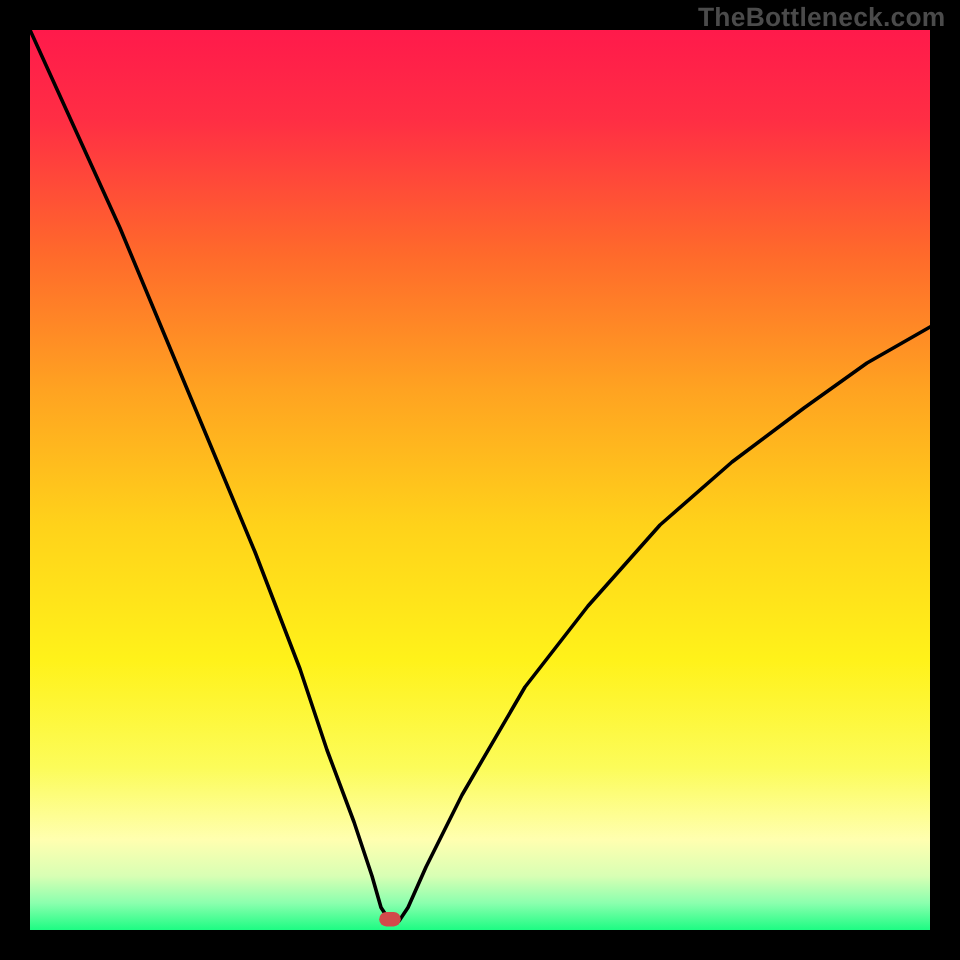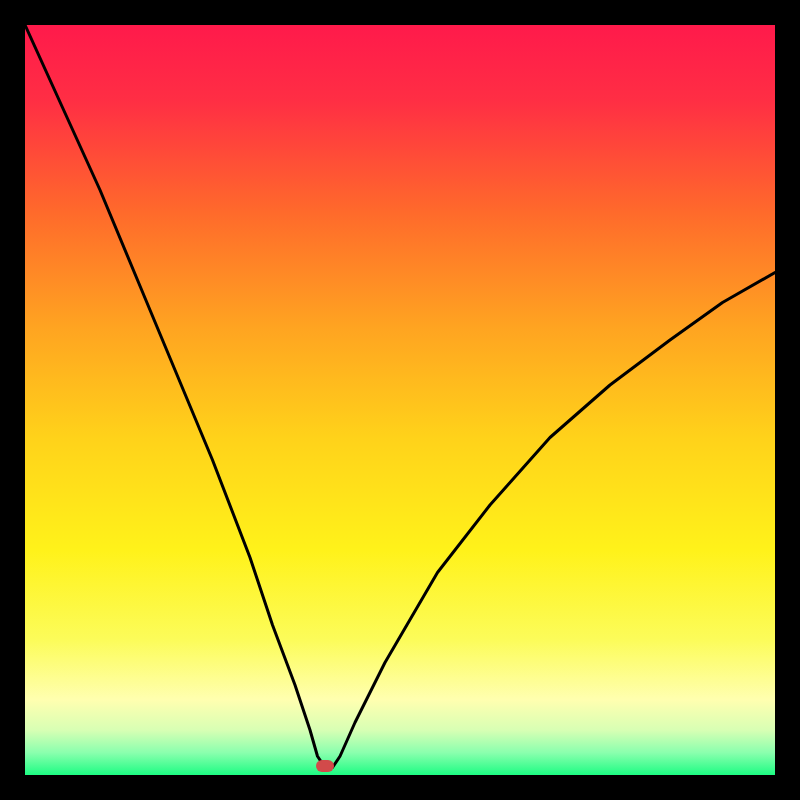--- a/index.html
+++ b/index.html
@@ -37,20 +37,21 @@
   svg {
     display: block;
     width: 750px;
     height: 750px;
   }
 </style>
 </head>
 <body>
 
 <div class="frame">
+  <div class="watermark">TheBottleneck.com</div>
   <div class="plot-wrap">
     <svg id="chart-svg" viewBox="0 0 750 750">
         <defs>
           <linearGradient id="bg-grad" x1="0" y1="0" x2="0" y2="1">
             <stop offset="0%" stop-color="#ff1a4b"></stop>
             <stop offset="10%" stop-color="#ff2e44"></stop>
             <stop offset="25%" stop-color="#ff6a2b"></stop>
             <stop offset="40%" stop-color="#ffa321"></stop>
             <stop offset="55.00000000000001%" stop-color="#ffd21a"></stop>
             <stop offset="70%" stop-color="#fff21a"></stop>

